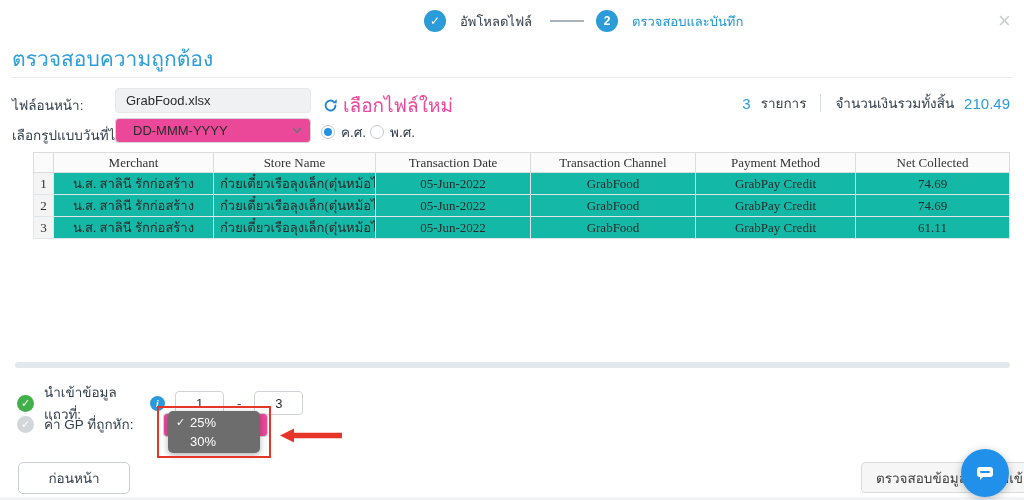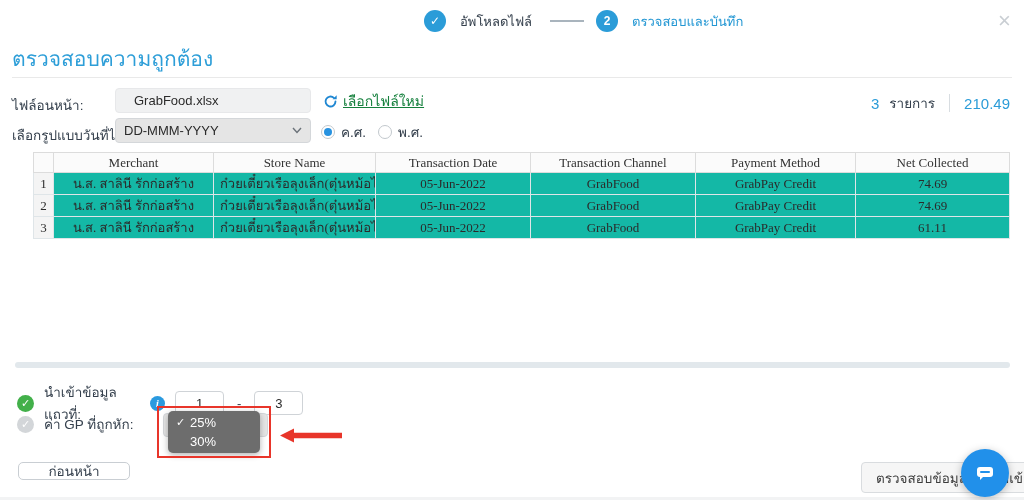--- a/index.html
+++ b/index.html
@@ -19,30 +19,30 @@
                line-height:20px; font-weight:300; }
 
   
   .page-title { position:absolute; top:42px; left:12px; font-size:21px; color:#2d9ed8; font-weight:500; }
   .title-divider { position:absolute; top:77px; left:12px; width:1000px; height:1px; background:#e9e9e9; }
 
   
   .form-label { position:absolute; font-size:13.5px; color:#35404d; }
   .file-box { position:absolute; top:88px; left:115px; width:196px; height:25px; background:#f0f1f2;
               border:1px solid #e7e8ea; border-radius:4px; font-size:13px; color:#2b2b2b;
-              display:flex; align-items:center; padding-left:18px; }
+              display:flex; align-items:center; padding-left:10px; }
   .reload-wrap { position:absolute; top:90px; left:323px; display:flex; align-items:center; gap:5px; cursor:pointer; }
-  .reload-link { font-size:14px; color:#15803d;text-decoration:underline; }
-
-  .select-box { position:absolute; background:#e5e5e5; border:1px solid #d4d7da; border-radius:4px;
+  .reload-link { font-size:19px; color:#ec4899; }
+
+  .select-box { position:absolute; background:#ec4899; border:1px solid #d4d7da; border-radius:4px;
                 font-size:13px; color:#2b2b2b; display:flex; align-items:center;
-                justify-content:space-between; padding:0 8px 0 8px; cursor:pointer; }
+                justify-content:space-between; padding:0 8px 0 17px; cursor:pointer; }
   .date-select { top:118px; left:115px; width:196px; height:25px; }
 
-  .radio-group { position:absolute; top:121px; left:321px; display:flex; align-items:center; gap:12px; }
+  .radio-group { position:absolute; top:121px; left:321px; display:flex; align-items:center; gap:4px; }
   .radio-item { display:flex; align-items:center; gap:6px; cursor:pointer; font-size:13.5px; }
   .radio-dot { width:14px; height:14px; border-radius:50%; border:1px solid #c2c8cd; background:#fff;
                display:flex; align-items:center; justify-content:center; }
   .radio-dot.checked::after { content:""; width:8px; height:8px; border-radius:50%; background:#2792e0; }
 
   
   .summary { position:absolute; top:92px; right:14px; display:flex; align-items:center; gap:10px; }
   .summary .num { color:#2b9cd8; font-size:15px; }
   .summary .lbl { font-size:13.5px; color:#35404d; }
   .summary .vsep { width:1px; height:18px; background:#d8dde1; margin:0 4px; }
@@ -86,21 +86,21 @@
                padding-left:8px; cursor:pointer; }
   .gp-option .opt-check { width:14px; font-size:11px; }
   .gp-option.unchecked { padding-left:22px; }
 
   
   .red-rect { position:absolute; top:406px; left:157px; width:114px; height:52px;
               border:2px solid #e8352a; z-index:5; pointer-events:none; }
   .red-arrow { position:absolute; top:428px; left:280px; z-index:5; pointer-events:none; }
 
   
-  .btn-prev { position:absolute; top:462px; left:18px; width:112px; height:18px; background:#fff;
+  .btn-prev { position:absolute; top:462px; left:18px; width:112px; height:32px; background:#fff;
               border:1px solid #c9ced3; border-radius:5px; font-size:13.5px; color:#35404d;
               display:flex; align-items:center; justify-content:center; cursor:pointer; }
   .btn-verify { position:absolute; top:462px; left:861px; width:170px; height:31px; background:#f6f6f6;
                 border:1px solid #d9dcdf; border-radius:4px; font-size:13.5px; color:#3c3c3c;
                 display:flex; align-items:center; justify-content:flex-start; padding-left:14px;
                 cursor:pointer; white-space:nowrap; overflow:hidden; }
   .chat-bubble { position:absolute; top:449px; left:961px; width:48px; height:48px; border-radius:50%;
                  background:#2190ea; display:flex; align-items:center; justify-content:center;
                  box-shadow:0 2px 8px rgba(0,0,0,.25); cursor:pointer; z-index:6; }
   .bottom-strip { position:absolute; bottom:0; left:0; width:1024px; height:3px; background:#f2f3f4; }
@@ -138,20 +138,21 @@
         <path d="M14.6 1.2 L14.6 5.6 L10.2 5.6 Z" fill="#1f87d2"></path>
       </svg>
     </span>
     <span class="reload-link">เลือกไฟล์ใหม่</span>
   </div>
 
   <div class="summary">
     <span class="num">3</span>
     <span class="lbl">รายการ</span>
     <span class="vsep"></span>
+    <span class="lbl">จำนวนเงินรวมทั้งสิ้น</span>
     <span class="num">210.49</span>
   </div>
 
   <span class="form-label" style="top:124px; left:12px;">เลือกรูปแบบวันที่ไฟล์:</span>
   <div class="select-box date-select">
     <span>DD-MMM-YYYY</span>
     <span style="display:flex;">
       <svg width="10" height="7" viewBox="0 0 10 7">
           <polyline points="1,1 5,5.5 9,1" fill="none" stroke="#6b7279" stroke-width="1.4"></polyline>
         </svg>

